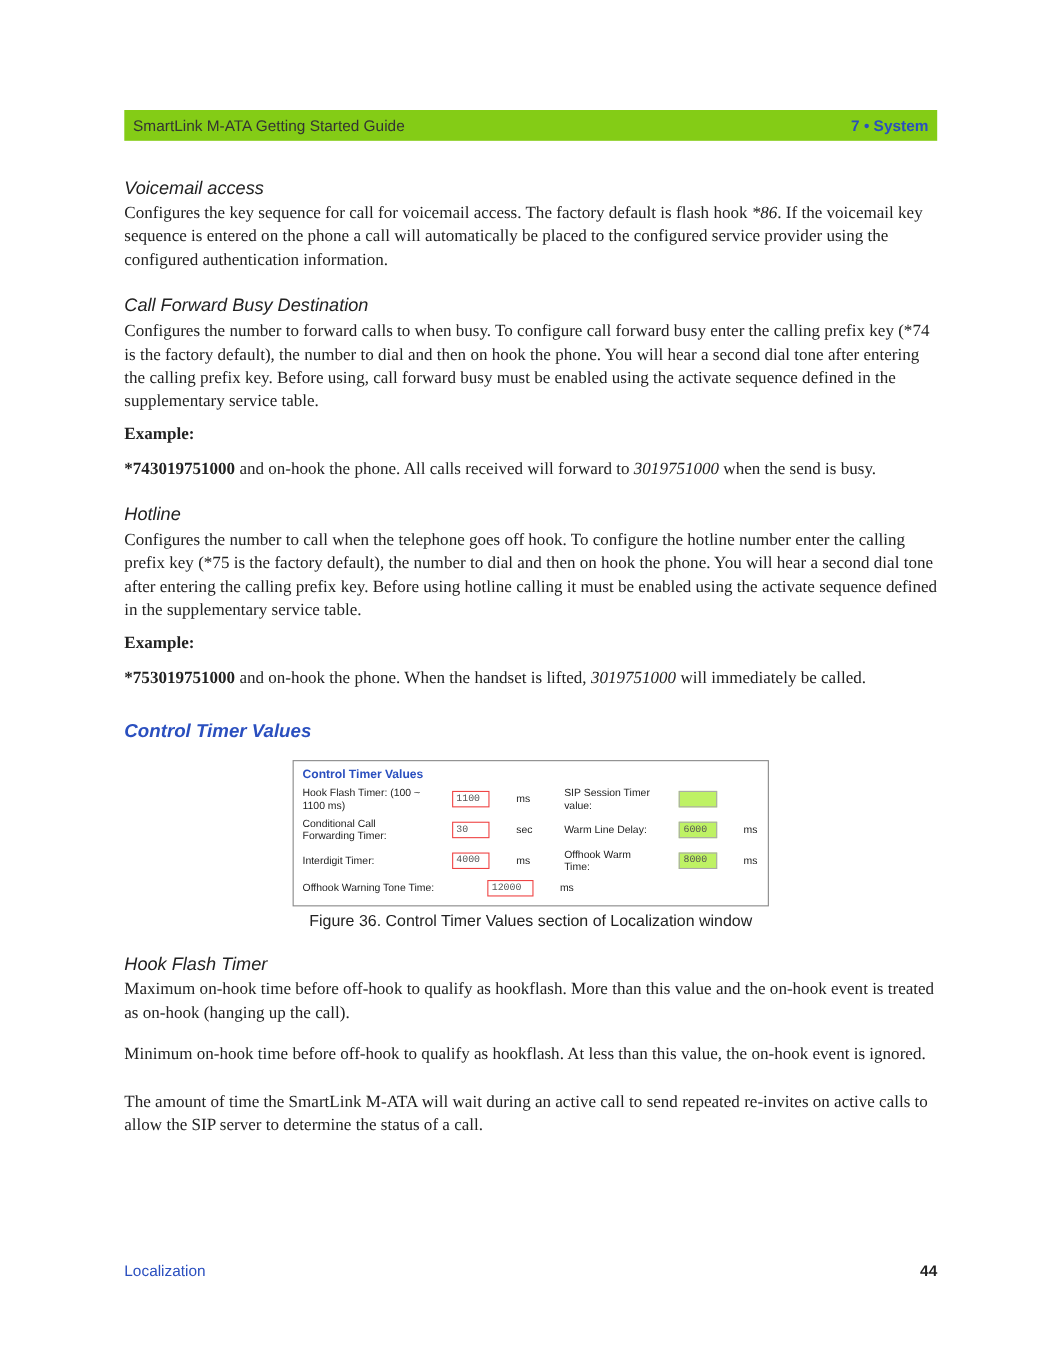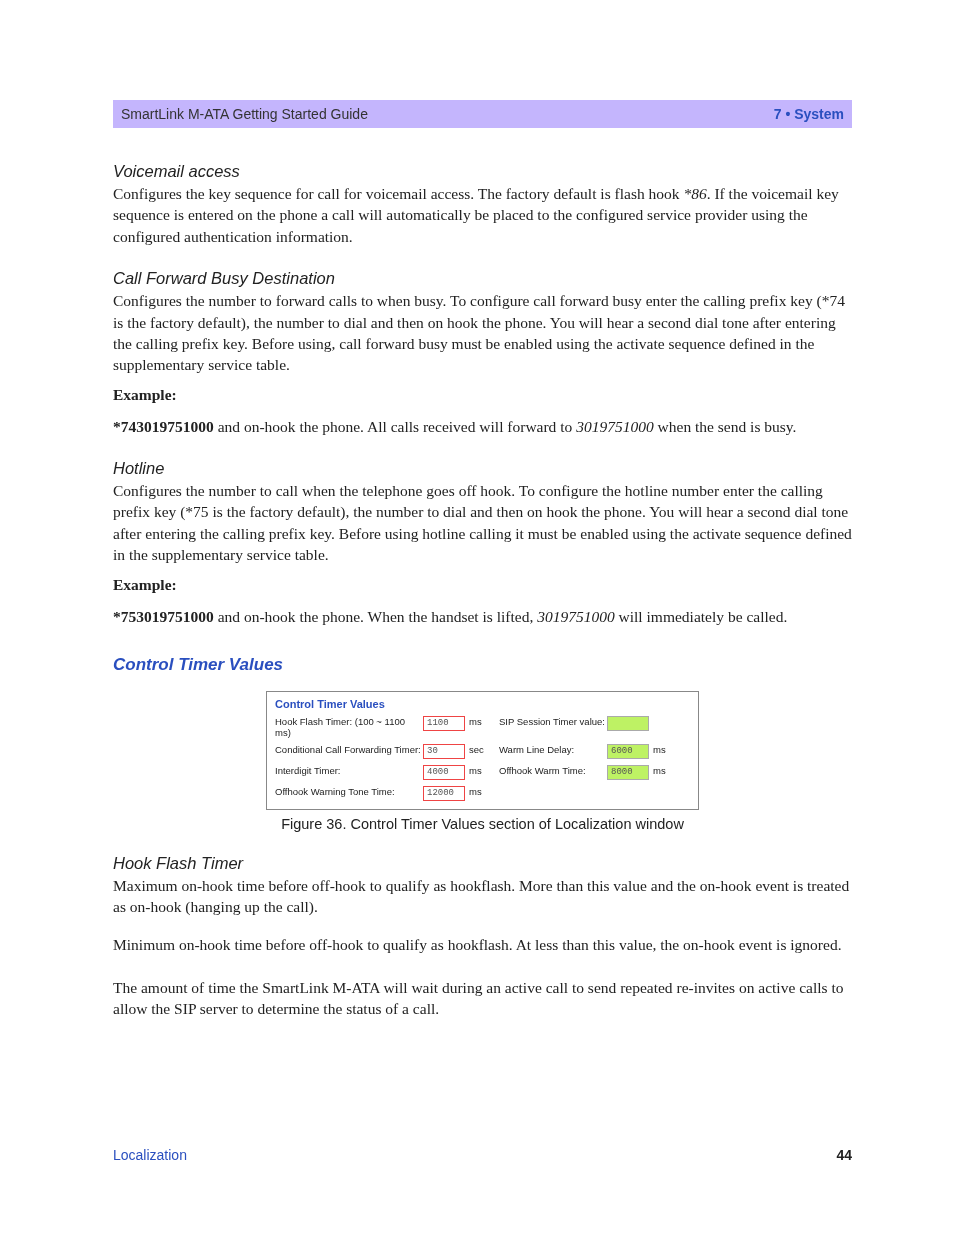--- a/index.html
+++ b/index.html
@@ -11,21 +11,21 @@
     background: #fff;
   }
   .page {
     width: 954px;
     height: 1235px;
     position: relative;
     box-sizing: border-box;
     padding: 100px 102px 0 113px;
   }
   .header-bar {
-    background: #c4b5fd;
+    background: #84cc16;
     display: flex;
     justify-content: space-between;
     align-items: center;
     padding: 6px 8px;
     font-family: "Arial Narrow", Arial, sans-serif;
     font-size: 14px;
     margin-bottom: 34px;
   }
   .header-left { color: #333; }
   .header-right { color: #2a4fbf; font-weight: bold; }
@@ -69,21 +69,21 @@
     color: #222;
     padding: 6px 8px 8px 8px;
     background: #fff;
   }
   .ctv-title {
     color: #2a4fbf;
     font-weight: bold;
     font-size: 11px;
     margin-bottom: 6px;
   }
-  .ctv-row { display: flex; align-items: flex-start; margin-bottom: 6px; }
+  .ctv-row { display: flex; align-items: center; margin-bottom: 6px; gap: 20px; }
   .ctv-label-l { width: 148px; }
   .ctv-input {
     border: 1px solid #ef4444;
     font-family: "Courier New", monospace;
     font-size: 9px;
     padding: 1px 3px;
     width: 34px;
     height: 11px;
     line-height: 11px;
     color: #555;

